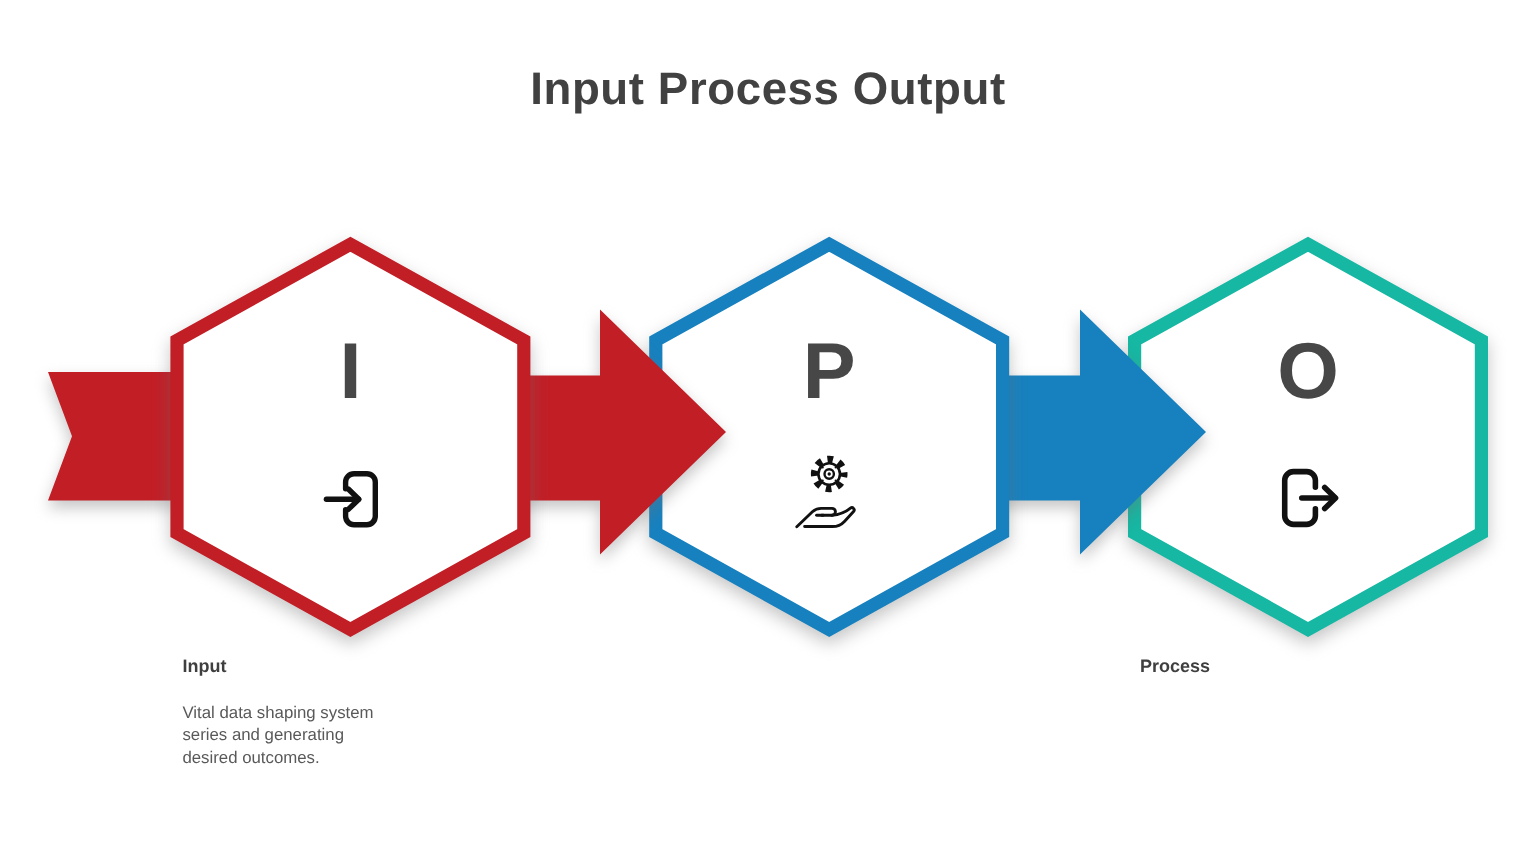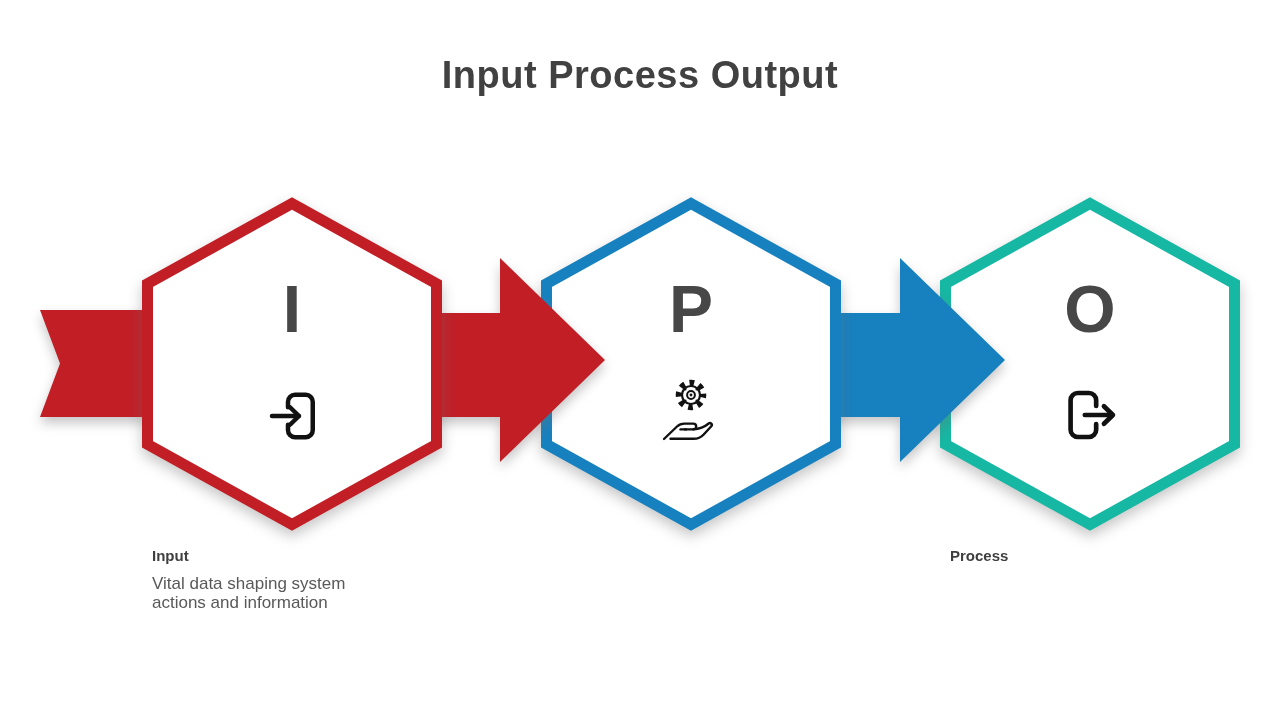--- a/index.html
+++ b/index.html
@@ -14,21 +14,21 @@
   .hexwrap{position:absolute;top:188px;width:320px;height:352px;}
   .hexwrap svg.hex{position:absolute;top:0;left:0;filter:drop-shadow(0 6px 7px rgba(110,110,110,0.40));}
   .hex-letter{
     position:absolute;top:88px;left:0;width:320px;text-align:center;
     font-size:66px;line-height:66px;font-weight:bold;color:#474747;
   }
   .hex-icon{position:absolute;}
   .arrow-svg{position:absolute;filter:drop-shadow(0 6px 6px rgba(110,110,110,0.40));}
   .caption{position:absolute;top:547px;width:280px;}
   .caption h3{margin:0;font-size:15px;font-weight:bold;color:#3f3f3f;}
-  .caption .desc{margin-top:10px;font-size:17px;line-height:19px;color:#595959;}
+  .caption .desc{margin-top:20px;font-size:14px;line-height:19px;color:#595959;}
   
   .z1{z-index:1}.z2{z-index:2}.z4{z-index:4}.z6{z-index:6}.z8{z-index:8}.z10{z-index:10}
   .icon-stroke{fill:none;stroke:#111111;stroke-linecap:round;stroke-linejoin:round;}
 </style>
 </head>
 <body>
 
 <div class="canvas">
 
   <div class="title">Input Process Output</div>
@@ -88,21 +88,22 @@
       <path class="icon-stroke" stroke-width="1.8" d="M10 8.5 V6.3 a2.8 2.8 0 0 1 2.8 -2.8 h4.3 a2.8 2.8 0 0 1 2.8 2.8 v11.4 a2.8 2.8 0 0 1 -2.8 2.8 h-4.3 a2.8 2.8 0 0 1 -2.8 -2.8 v-2.2"></path>
       <path class="icon-stroke" stroke-width="1.8" d="M3.6 12 h10.7"></path>
       <path class="icon-stroke" stroke-width="1.8" d="M10.9 8.6 l3.5 3.4 -3.5 3.4"></path>
     </svg>
   </div>
 
   <div class="caption" style="left:152px">
     <h3>Input</h3>
     <div class="desc">
       <div>Vital data shaping system</div>
-      <div>actions and information</div>
+      <div>series and generating</div>
+      <div>desired outcomes.</div>
     </div>
   </div>
 
 
   <div class="caption" style="left:950px">
     <h3>Process</h3>
   </div>
 
 </div>
 

